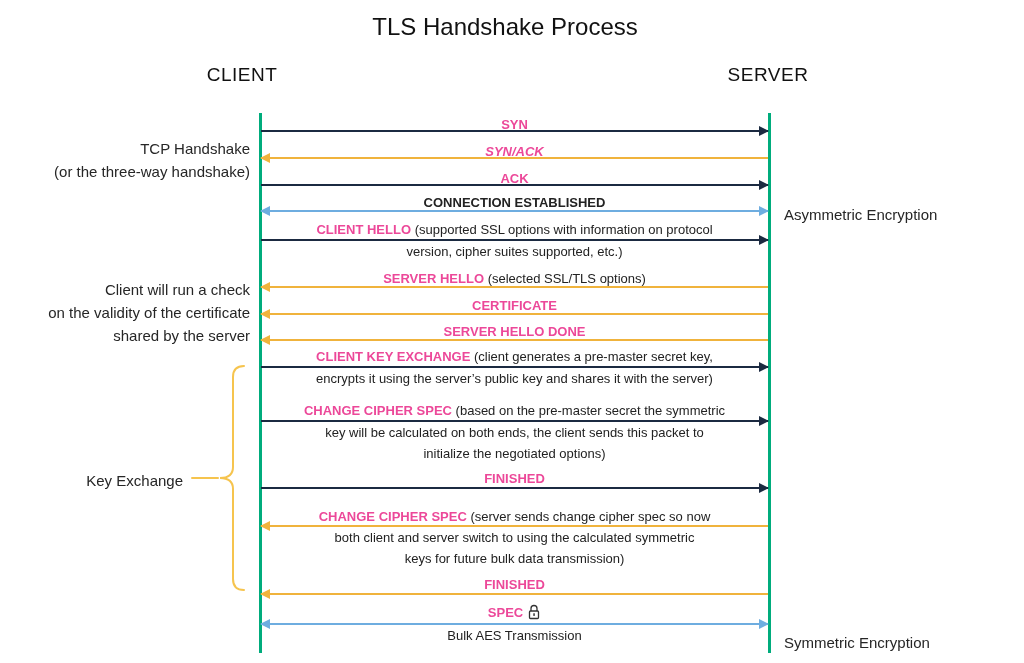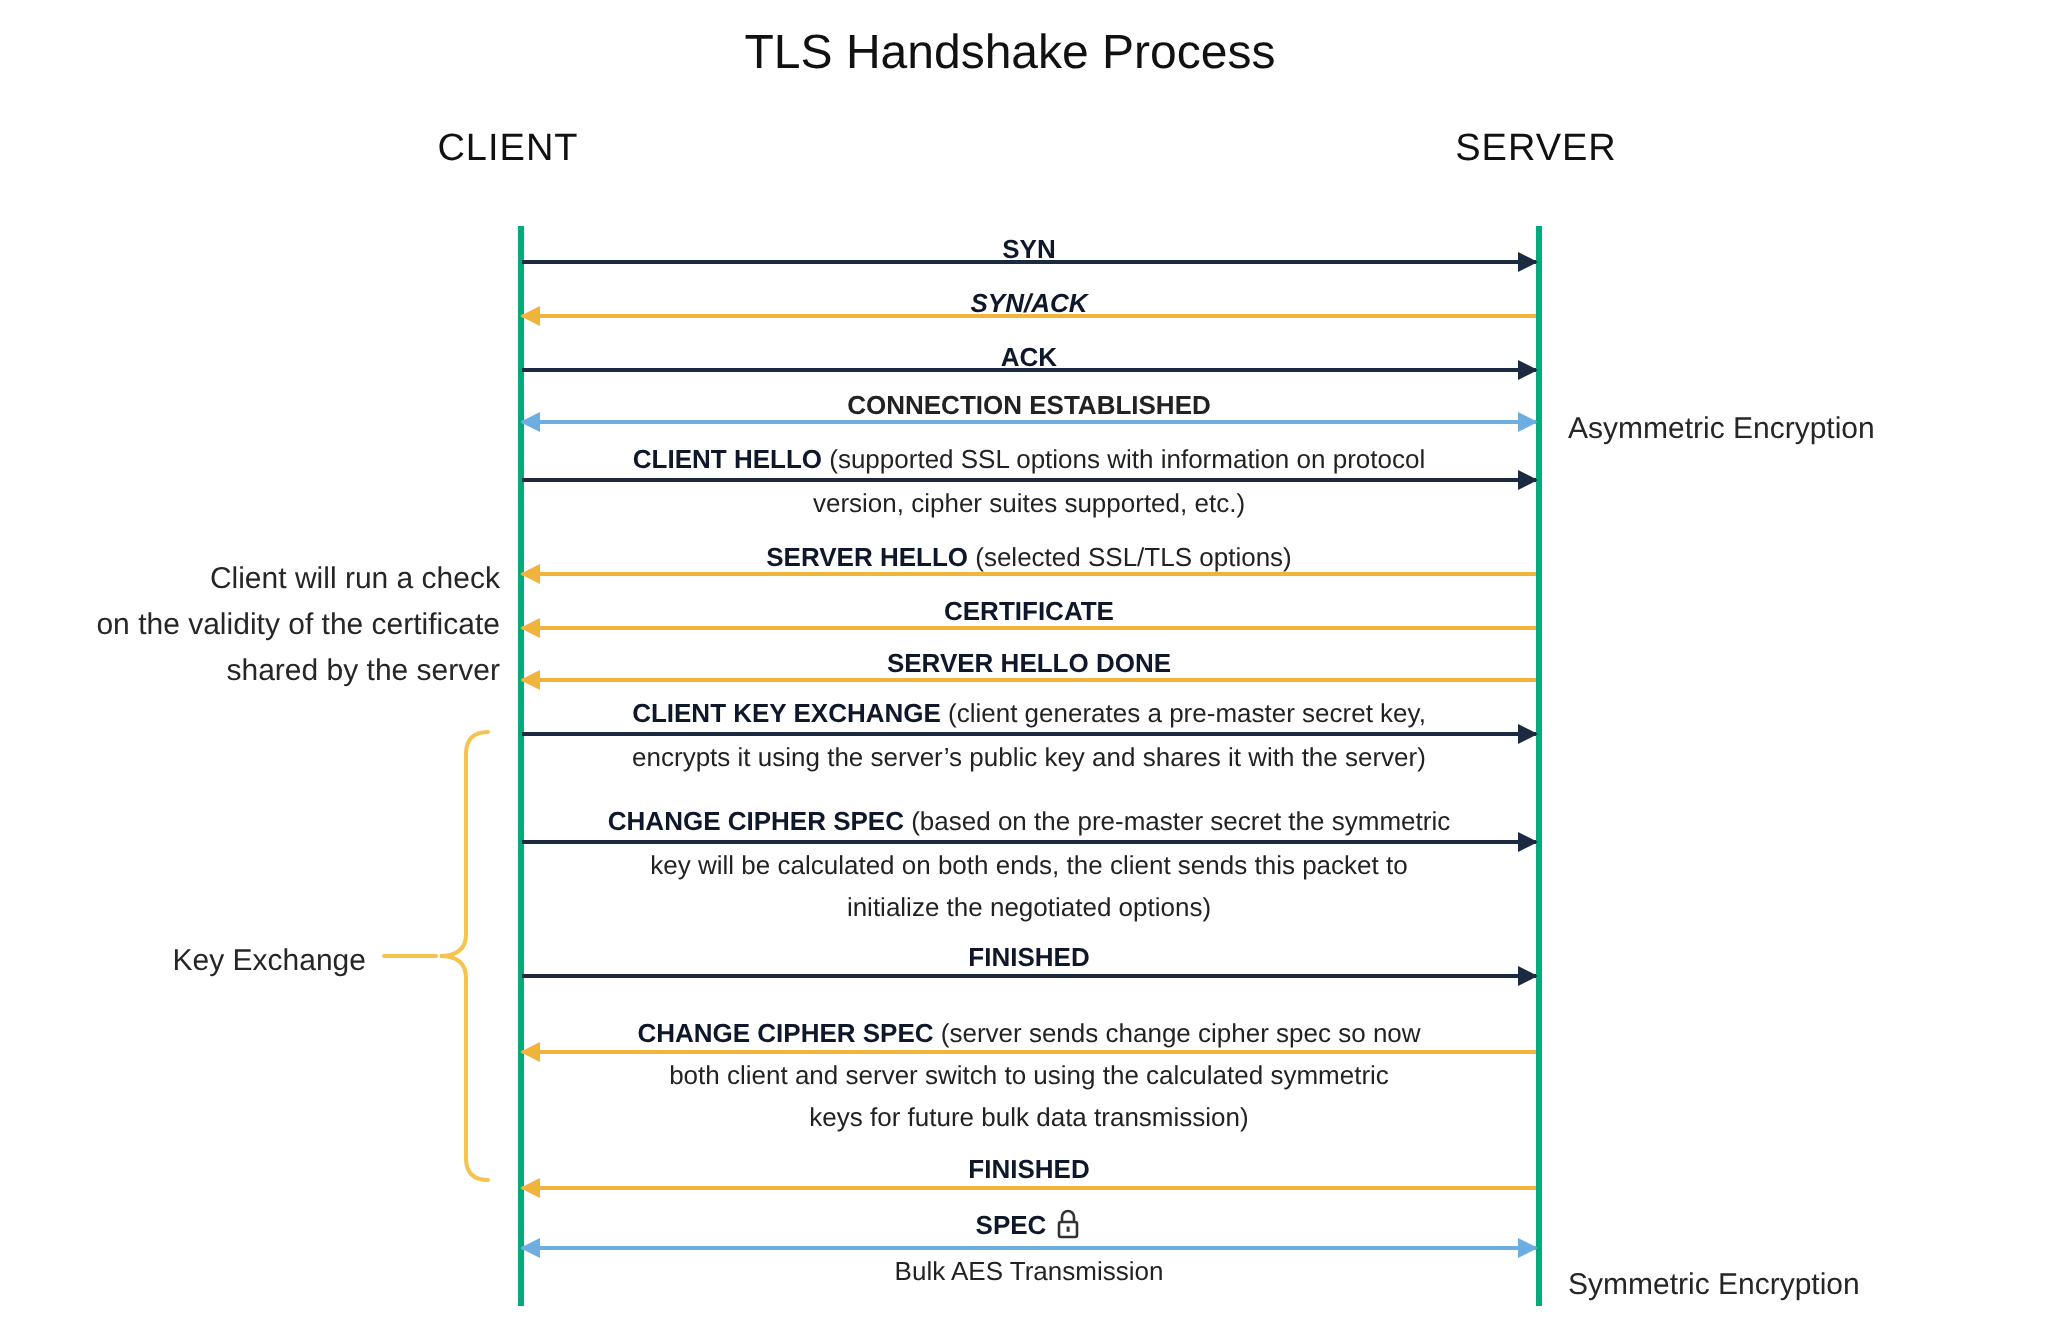--- a/index.html
+++ b/index.html
@@ -17,21 +17,21 @@
     font-size:19px; color:#111; letter-spacing:0.5px;
   }
   .lifeline {
     position:absolute; top:113px; height:540px; width:3px;
     background:var(--lifeline);
   }
   .msg-line {
     position:absolute; left:261px; width:507px; text-align:center;
     font-size:13px; line-height:15px; color:#222; white-space:nowrap;
   }
-  .msg-line .b { font-weight:bold; color:#0f172a; }
+  .msg-line .b { font-weight:bold; color:#ec4899; }
   .arrow { position:absolute; left:261px; width:507px; height:2px; }
   .arrow.to_server { background:var(--to-server); }
   .arrow.to_client { background:var(--to-client); }
   .arrow.bidirectional { background:var(--bidirectional); }
   .arrow::before, .arrow::after {
     content:none; position:absolute; top:-4px; width:0; height:0;
     border-top:5px solid transparent; border-bottom:5px solid transparent;
   }
   .arrow.to_server::after { content:""; right:-1px; border-left:10px solid var(--to-server); }
   .arrow.to_client::before { content:""; left:-1px; border-right:10px solid var(--to-client); }
@@ -45,21 +45,21 @@
   #brace-svg { position:absolute; left:188px; top:358px; }
   #brace-svg path { stroke:var(--brace); stroke-width:2; fill:none; stroke-linecap:round; }
 </style>
 </head>
 <body>
 
 <div id="stage">
 
   <div class="title">TLS Handshake Process</div>
 
-  <div class="actor" style="left:242px;margin-left:12px;">CLIENT</div>
+  <div class="actor" style="left:242px;">CLIENT</div>
   <div class="actor" style="left:768px;">SERVER</div>
 
   <div class="lifeline" style="left:259px;"></div>
   <div class="lifeline" style="left:768px;"></div>
 
   <div id="messages">
       <div class="msg-line" style="top: 117px;"><span class="b">SYN</span></div>
       <div class="arrow to_server" style="top: 130px;"></div>
       <div class="msg-line" style="top: 144px; font-style: italic;"><span class="b">SYN/ACK</span></div>
       <div class="arrow to_client" style="top: 157px;"></div>
@@ -93,20 +93,24 @@
       <div class="arrow to_client" style="top: 593px;"></div>
       <div class="msg-line" style="top: 604px;"><span class="b">SPEC</span><svg class="lock-icon" width="14" height="16" viewBox="0 0 14 16">
           <path d="M4 7 V4.5 a3 3 0 0 1 6 0 V7"></path>
           <rect x="2.5" y="7" width="9" height="7.5" rx="1"></rect>
           <rect class="keyhole" x="6.3" y="9.3" width="1.5" height="2.6"></rect>
         </svg></div>
       <div class="arrow bidirectional" style="top: 623px;"></div>
       <div class="msg-line" style="top: 628px;">Bulk AES Transmission</div>
     </div>
 
+  <div class="ann right-align" style="top:137px;">
+    <div>TCP Handshake</div>
+    <div>(or the three-way handshake)</div>
+  </div>
 
   <div class="ann" style="left:0; width:183px; text-align:right; top:469px;">Key Exchange</div>
 
   <div class="ann right-align" style="top:278px;">
     <div>Client will run a check</div>
     <div>on the validity of the certificate</div>
     <div>shared by the server</div>
   </div>
 
   <div class="ann" style="left:784px; top:203px;">Asymmetric Encryption</div>

